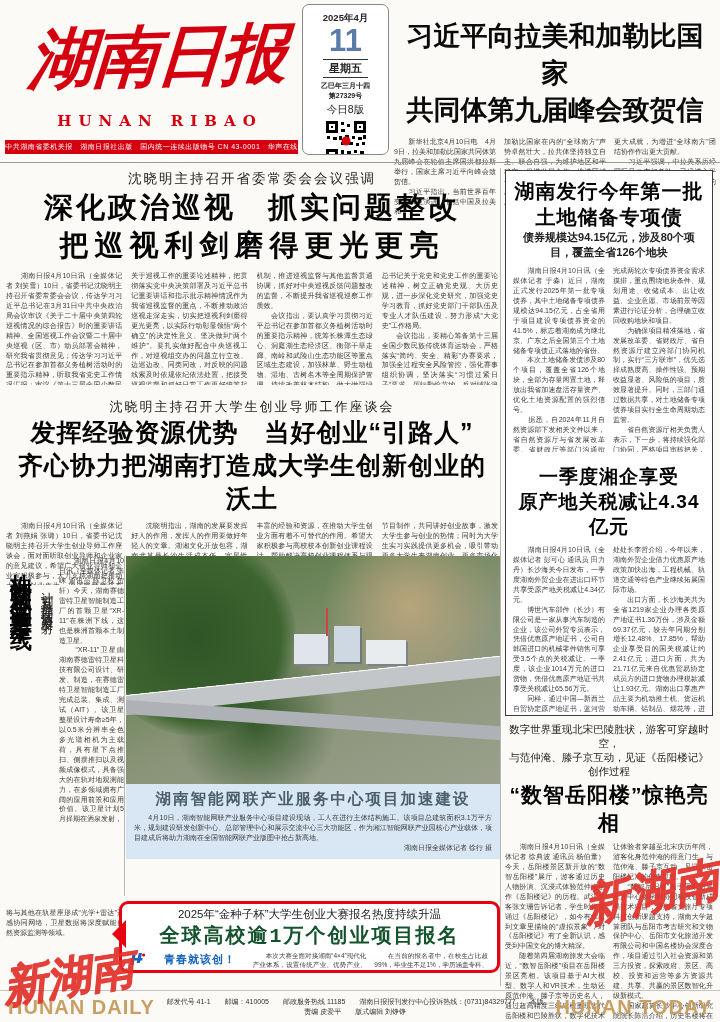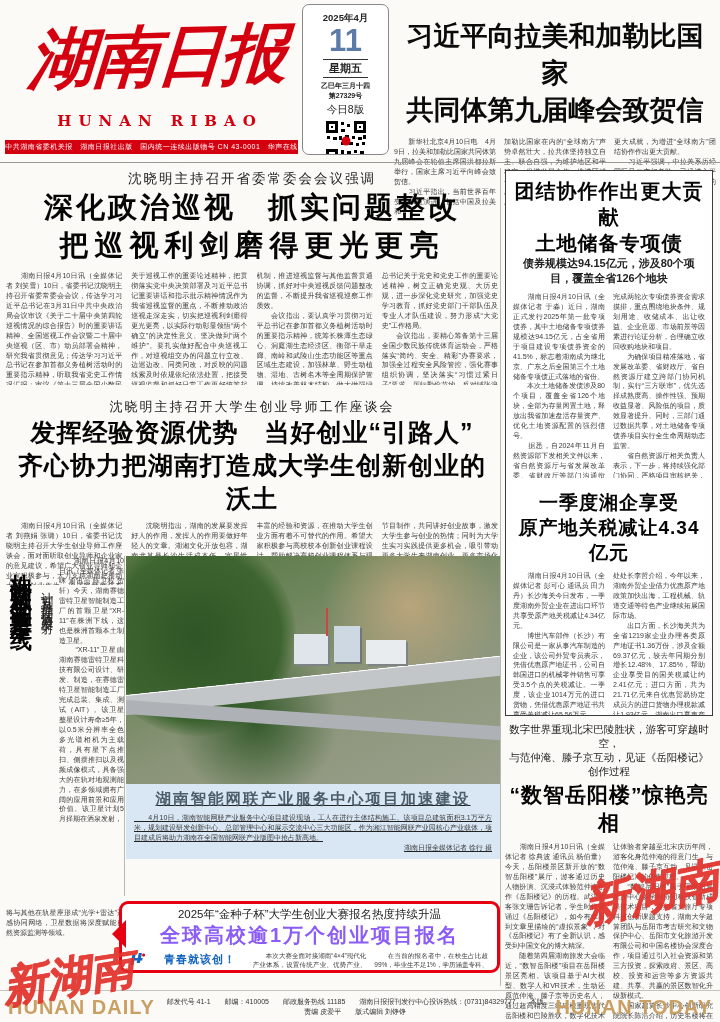--- a/index.html
+++ b/index.html
@@ -74,21 +74,21 @@
   
   .satellite{ position:absolute; left:6px; top:556px; width:118px; height:352px; display:flex; }
   .v-hl{ writing-mode:vertical-rl; font-size:22px; font-weight:900; color:#050505;
     letter-spacing:5px; height:348px; }
   .v-sub{ writing-mode:vertical-rl; font-size:12.5px; color:#222; letter-spacing:3px;
     height:300px; padding-top:26px; margin-left:2px; }
   .sat-body{ flex:1; margin-left:4px; font-size:7px; height:350px; }
   .sat-more{ position:absolute; left:6px; top:908px; width:118px; font-size:7px; }
 
   
-  .photo-wrap{ position:absolute; left:126px; top:556px; width:374px;text-decoration:underline; }
+  .photo-wrap{ position:absolute; left:126px; top:556px; width:374px; }
   .photo{ position:relative; width:374px; height:228px; overflow:hidden;
     background:linear-gradient(155deg,#54743f 0%,#6d855b 30%,#8a9478 55%,#9aa08c 100%); }
   .ph-forest{ position:absolute; left:-30px; top:-20px; width:200px; height:200px; border-radius:50%;
     background:radial-gradient(circle,#2f5426 0%,#3e6530 60%,transparent 72%); }
   .ph-forest2{ position:absolute; left:40px; top:90px; width:180px; height:150px; border-radius:50%;
     background:radial-gradient(circle,#33592a 0%,transparent 70%); }
   .ph-dirt{ position:absolute; right:-20px; top:-10px; width:220px; height:120px; border-radius:40%;
     background:radial-gradient(circle,#b9a57c 0%,transparent 70%); }
   .ph-road1{ position:absolute; left:-20px; top:118px; width:440px; height:20px;
     background:#c3c6c9; transform:rotate(-6deg); box-shadow:0 1px 0 #fff inset; }
@@ -100,21 +100,21 @@
   .ph-crane{ position:absolute; left:200px; top:52px; width:2px; height:28px; background:#c44; }
   .photo-panel{ background:#d9e7f4; padding:5px 8px 6px; }
   .photo-title{ text-align:center; font-size:15.5px; font-weight:bold; color:#4d5e6b; letter-spacing:2px; }
   .photo-cap{ font-size:7px; margin-top:3px; }
   .photo-credit{ text-align:right; font-size:7px; color:#3a3a3a; }
 
   
   .contest{ position:absolute; left:119px; top:901px; width:381px; height:72px;
     border:3px solid #e60012; border-radius:9px; background:#fff; padding:3px 9px; z-index:3; overflow:hidden;}
   .c-kicker{ text-align:center; font-size:11.5px; color:#1c1c1c; }
-  .c-hl{ text-align:center; font-size:20px; font-weight:900; letter-spacing:2px; color:#8b5cf6; }
+  .c-hl{ text-align:center; font-size:20px; font-weight:900; letter-spacing:2px; color:#14532d;font-family:Liberation Mono, monospace; }
   .c-row{ display:flex; gap:8px; margin-top:2px; }
   .c-col{ flex:1; font-size:6.5px; }
   .c-logo{ display:flex; align-items:center; gap:18px; margin:1px 0 2px; }
   .c-logo-text{ color:#1565c0; font-weight:900; font-size:11px; letter-spacing:1px; }
   .ribbon{ position:absolute; left:112px; top:920px; width:0; height:0; z-index:4;
     border-top:14px solid transparent; border-bottom:14px solid transparent; border-right:14px solid #e60012; }
 
   
   .footer{ position:absolute; left:0; top:992px; width:720px; height:30px;
     display:flex; align-items:center; padding:0 8px; gap:10px; }
@@ -222,21 +222,21 @@
     <div class="cols" style="margin-top:6px;height:64px;">
       <div class="col jtext prewrap">　　湖南日报4月10日讯（全媒体记者 刘燕娟 张璐）10日，省委书记沈晓明主持召开大学生创业导师工作座谈会，面对面听取创业导师和企业家的意见建议，希望广大创业导师和企业家积极参与，大力支持湖南把推动大学生创业作为一项战略性举措来抓，充分发挥自身经验资源优势，“手把手”带动大学生创业，当好大学生创业“引路人”，齐心协力把湖南打造成大学生创新创业的沃土。</div>
       <div class="col jtext prewrap">　　沈晓明指出，湖南的发展要发挥好人的作用，发挥人的作用要做好年轻人的文章。湖湘文化开放包容，湖南尤其是长沙生活成本低、宜居性好，城市气质深受年轻人追捧，对于吸引大学生创业具有比较优势。省委、省政府把推动大学生创业作为事关湖南长远发展的一项重大战略，推出“七个一”举措，得到各方面的积极响应。推动大学生创业需要全社会支持，广大企业家在创新创业方面拥有</div>
       <div class="col jtext prewrap">丰富的经验和资源，在推动大学生创业方面有着不可替代的作用。希望大家积极参与高校校本创新创业课程设计，帮助解决高校创业课程体系与现实需求脱节的问题；参与创业名师大讲堂，不仅把创业的精彩告诉大学生，激励大家创业，也把创业的艰辛和可能遇到的困难告诉大学生；参与“手把手”工程，指导大学生积累商务谈判、市场调研、营销推广等方面的经验和能力；参与大学生创业电视</div>
       <div class="col jtext prewrap">节目制作，共同讲好创业故事，激发大学生参与创业的热情；同时为大学生实习实践提供更多机会，吸引带动更多大学生来湖南创业，更多市场化创投基金来湖南投资，更多企业家和专家加入湖南大学生创业导师队伍。
 　　座谈会上，创业导师和企业家代表围绕支持大学生创业提出意见建议。省领导秦国文、曹志强，中南大学党委书记易红出席。</div>
     </div>
   </div>
 
   <div class="side-box">
-    <div class="side-hl">团结协作作出更大贡献</div>
+    <div class="side-hl">湖南发行今年第一批</div>
     <div class="side-hl">土地储备专项债</div>
     <div class="side-sub">债券规模达94.15亿元，涉及80个项目，覆盖全省126个地块</div>
     <div class="side-cols" style="height:186px;">
       <div class="side-col jtext prewrap">　　湖南日报4月10日讯（全媒体记者 于淼）近日，湖南正式发行2025年第一批专项债券，其中土地储备专项债券规模达94.15亿元，占全省用于项目建设专项债券资金的41.5%，标志着湖南成为继北京、广东之后全国第三个土地储备专项债正式落地的省份。
 　　本次土地储备发债涉及80个项目，覆盖全省126个地块，全部为存量闲置土地，释放出我省加速盘活存量资产、优化土地资源配置的强烈信号。
 　　据悉，自2024年11月自然资源部下发相关文件以来，省自然资源厅与省发展改革委、省财政厅等部门沟通衔接，就债券项目谋划、发行与监管等方面深入磋商，组建工作专班，印发意见问题解答，开发土地储备专项债券项目管理信息系统，组织市县</div>
       <div class="side-col jtext prewrap">完成两轮次专项债券资金需求摸排，重点围绕地块条件、规划用途、收储成本、出让收益、企业意愿、市场前景等因素进行论证分析，合理确立收回收购地块和项目。
 　　为确保项目精准落地，省发展改革委、省财政厅、省自然资源厅建立跨部门协同机制，实行“三方联审”，优先选择成熟度高、操作性强、预期收益显著、风险低的项目，质效显著提升。同时，三部门通过数据共享，对土地储备专项债券项目实行全生命周期动态监管。
 　　省自然资源厅相关负责人表示，下一步，将持续强化部门协同，严格项目审核把关，加强土地储备项目库管理，规范项目运行，强化项目监管，切实保证资金安全，防范债务风险，确保土地储备债券资金发挥应有效益。</div>
     </div>

